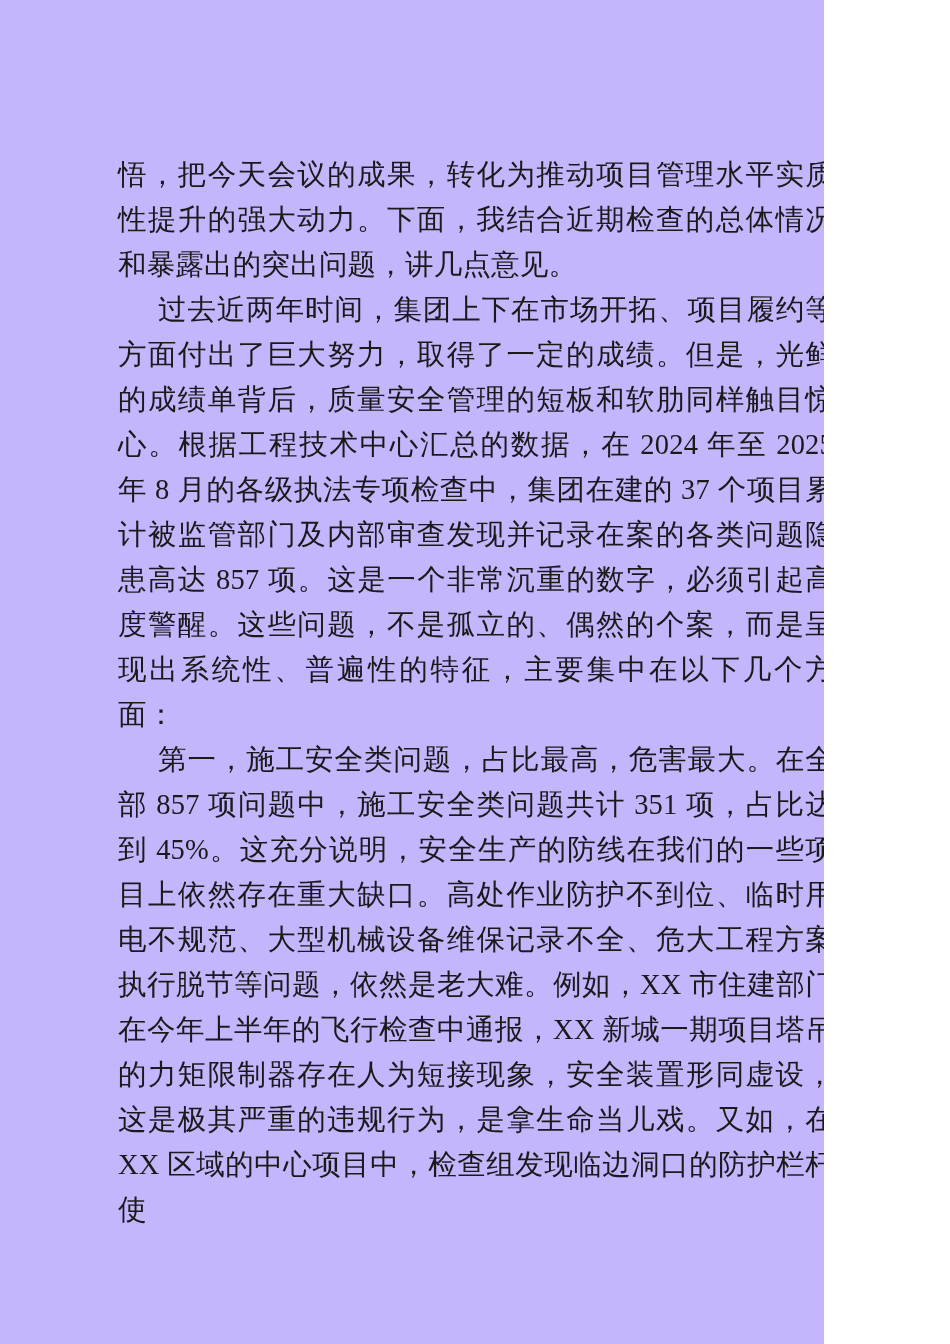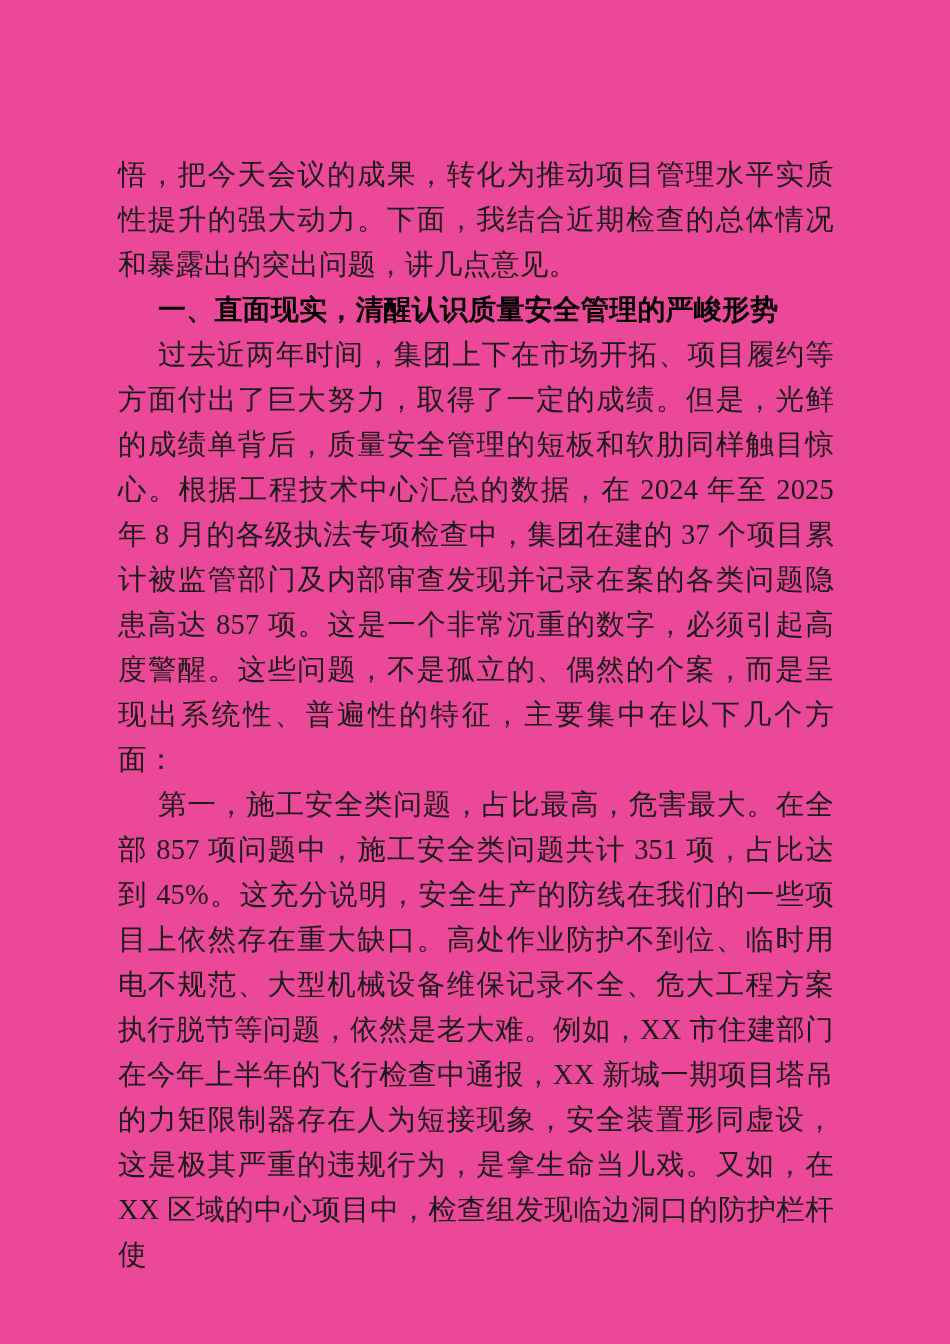--- a/index.html
+++ b/index.html
@@ -2,23 +2,23 @@
 <html><head>
 <meta charset="utf-8">
 <style>
   html, body {
     margin: 0;
     padding: 0;
     background: #ffffff;
   }
   .page {
     position: relative;
-    width: 950px;
+    width: 824px;
     height: 1344px;
-    background: #ec4899;
+    background: #c4b5fd;
     box-sizing: border-box;
     overflow: hidden;
   }
   .content {
     position: absolute;
     left: 118px;
     top: 152px;
     width: 716px;
   }
   .para {
@@ -47,20 +47,19 @@
   }
 </style>
 </head>
 <body>
 
 <div class="page">
   <div class="content">
 
     <p class="para">悟，把今天会议的成果，转化为推动项目管理水平实质性提升的强大动力。下面，我结合近期检查的总体情况和暴露出的突出问题，讲几点意见。</p>
 
-    <h2 class="heading">一、直面现实，清醒认识质量安全管理的严峻形势</h2>
 
     <p class="para indent">过去近两年时间，集团上下在市场开拓、项目履约等方面付出了巨大努力，取得了一定的成绩。但是，光鲜的成绩单背后，质量安全管理的短板和软肋同样触目惊心。根据工程技术中心汇总的数据，在 2024 年至 2025 年 8 月的各级执法专项检查中，集团在建的 37 个项目累计被监管部门及内部审查发现并记录在案的各类问题隐患高达 857 项。这是一个非常沉重的数字，必须引起高度警醒。这些问题，不是孤立的、偶然的个案，而是呈现出系统性、普遍性的特征，主要集中在以下几个方面：</p>
 
     <p class="para indent">第一，施工安全类问题，占比最高，危害最大。在全部 857 项问题中，施工安全类问题共计 351 项，占比达到 45%。这充分说明，安全生产的防线在我们的一些项目上依然存在重大缺口。高处作业防护不到位、临时用电不规范、大型机械设备维保记录不全、危大工程方案执行脱节等问题，依然是老大难。例如，XX 市住建部门在今年上半年的飞行检查中通报，XX 新城一期项目塔吊的力矩限制器存在人为短接现象，安全装置形同虚设，这是极其严重的违规行为，是拿生命当儿戏。又如，在 XX 区域的中心项目中，检查组发现临边洞口的防护栏杆使</p>
 
   </div>
 </div>
 
 </body></html>

